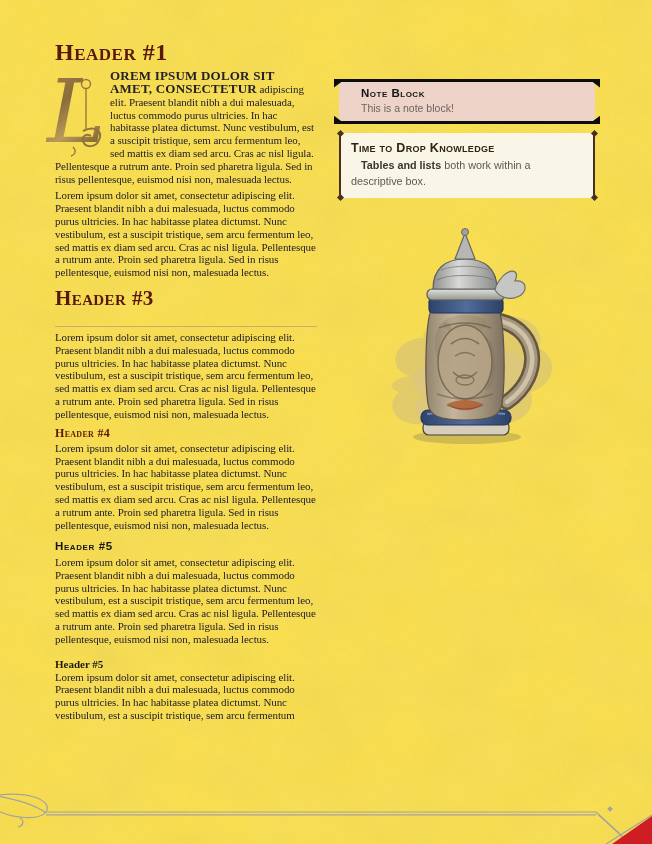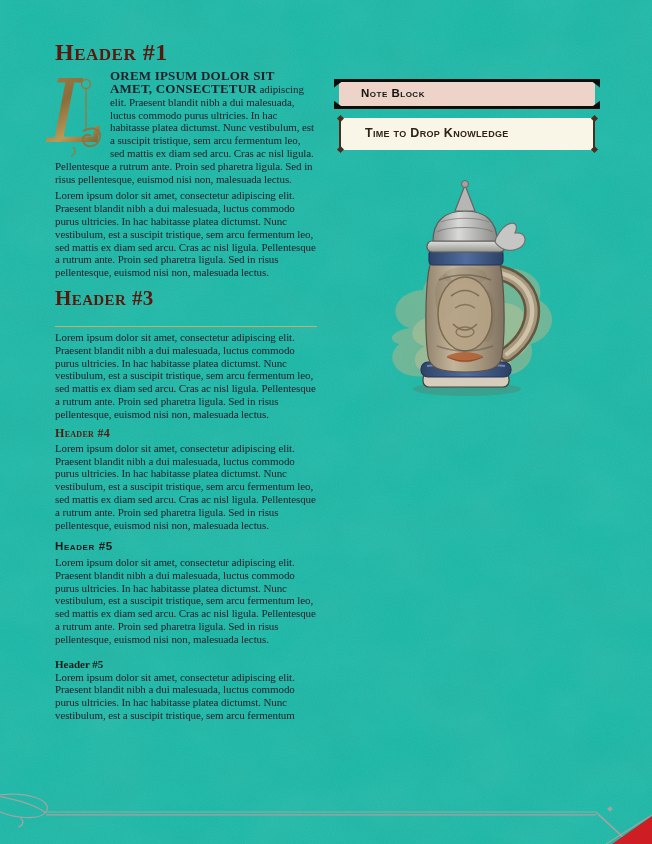--- a/index.html
+++ b/index.html
@@ -1,18 +1,18 @@
 <!DOCTYPE html>
 <html><head>
 <meta charset="utf-8">
 <style>
   html,body{margin:0;padding:0;background:#cfcdca;}
   .page{
     position:relative;width:652px;height:844px;margin:0 auto;overflow:hidden;
-    background:#14b8a6;
+    background:#fde047;
     font-family:"Liberation Serif",serif;
   }
   .texture{position:absolute;inset:0;pointer-events:none;}
   .columns{position:absolute;left:55px;top:40px;width:540px;display:flex;gap:22px;}
   .col{display:block;}
   .col-left{width:262px;}
   .col-right{width:256px;padding-top:30px;}
 
   .body{
     margin:0 0 4px;font-size:11px;line-height:12.8px;letter-spacing:-0.1px;
@@ -68,21 +68,21 @@
   }
   .note-body{
     font-family:"Liberation Sans",sans-serif;font-size:10.5px;color:#6a6560;
     margin-top:2px;line-height:1.25;
   }
 
   
   .descbox{
     position:relative;background:#faf6e7;
     border-left:2px solid #47301f;border-right:2px solid #47301f;
-    padding:8px 24px 9px;margin:0;
+    padding:8px 10px 9px;margin:0;
   }
   .dot{position:absolute;width:5px;height:5px;background:#47301f;transform:rotate(45deg);}
   .dot.tl{left:-3.5px;top:-2px;}
   .dot.tr{right:-3.5px;top:-2px;}
   .dot.bl{left:-3.5px;bottom:-2px;}
   .dot.br{right:-3.5px;bottom:-2px;}
   .desc-title{
     font-family:"Liberation Sans",sans-serif;font-size:12.5px;font-weight:700;
     font-variant:small-caps;letter-spacing:0.3px;color:#2f2315;line-height:1.15;
   }
@@ -184,28 +184,30 @@
 
 
       <div class="note">
         <div class="note-bar top"></div>
         <div class="note-bar bottom"></div>
         <div class="tri tl"></div>
         <div class="tri tr"></div>
         <div class="tri bl"></div>
         <div class="tri br"></div>
         <div class="note-title">Note Block</div>
+        <div class="note-body">This is a note block!</div>
       </div>
 
       <div class="descbox">
         <div class="dot tl"></div>
         <div class="dot tr"></div>
         <div class="dot bl"></div>
         <div class="dot br"></div>
         <div class="desc-title">Time to Drop Knowledge</div>
+        <div class="desc-tip"><b>Tables and lists</b><span> both work within a descriptive box.</span></div>
       </div>
 
       <div class="illustration">
         <svg width="204" height="226" viewBox="0 0 204 226">
           <defs>
             <linearGradient id="bodyGrad" x1="0" y1="0" x2="1" y2="0">
               <stop offset="0" stop-color="#93846e"></stop>
               <stop offset="0.35" stop-color="#c3b49b"></stop>
               <stop offset="0.7" stop-color="#a4957d"></stop>
               <stop offset="1" stop-color="#7e7160"></stop>

